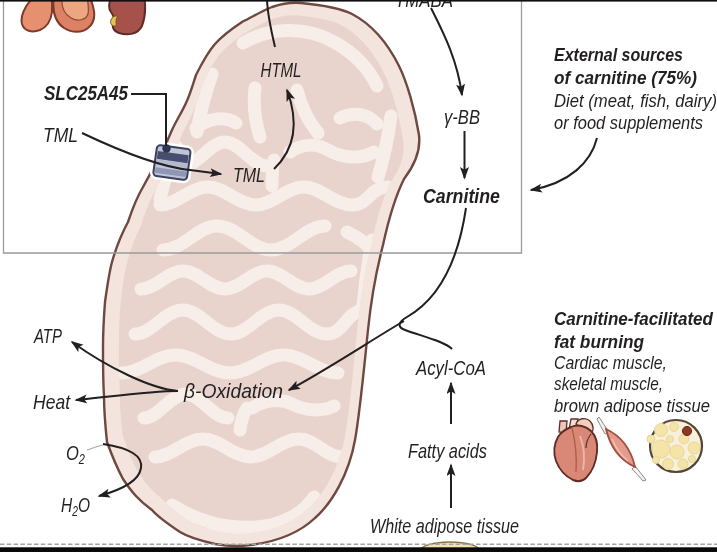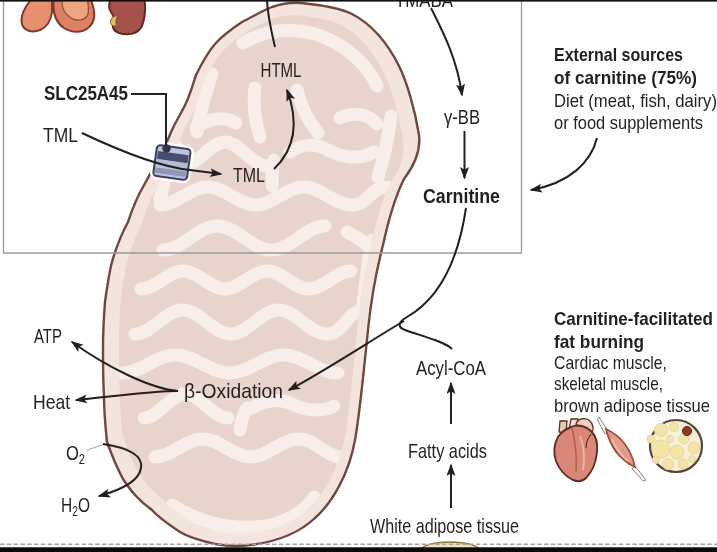--- a/index.html
+++ b/index.html
@@ -1,18 +1,18 @@
 <!DOCTYPE html>
 <html><head>
 <meta charset="utf-8">
 <style>
   html,body{margin:0;padding:0;}
   body{width:717px;height:552px;overflow:hidden;background:#ffffff;
        font-family:"Liberation Sans",sans-serif;}
-  #stage{position:relative;width:717px;height:552px;overflow:hidden;}
+  #stage{position:relative;width:717px;height:552px;overflow:hidden;font-style:italic;}
   svg{position:absolute;left:0;top:0;}
   text{fill:#231f20;}
 </style>
 </head>
 <body>
 <div id="stage">
 <svg width="717" height="552" viewBox="0 0 717 552">
 <defs>
   <marker id="ah" markerWidth="15" markerHeight="10" refX="11" refY="4.5" orient="auto" markerUnits="userSpaceOnUse">
     <path d="M0,0 L12.5,4.5 L0,9 L2.8,4.5 Z" fill="#231f20"></path>

